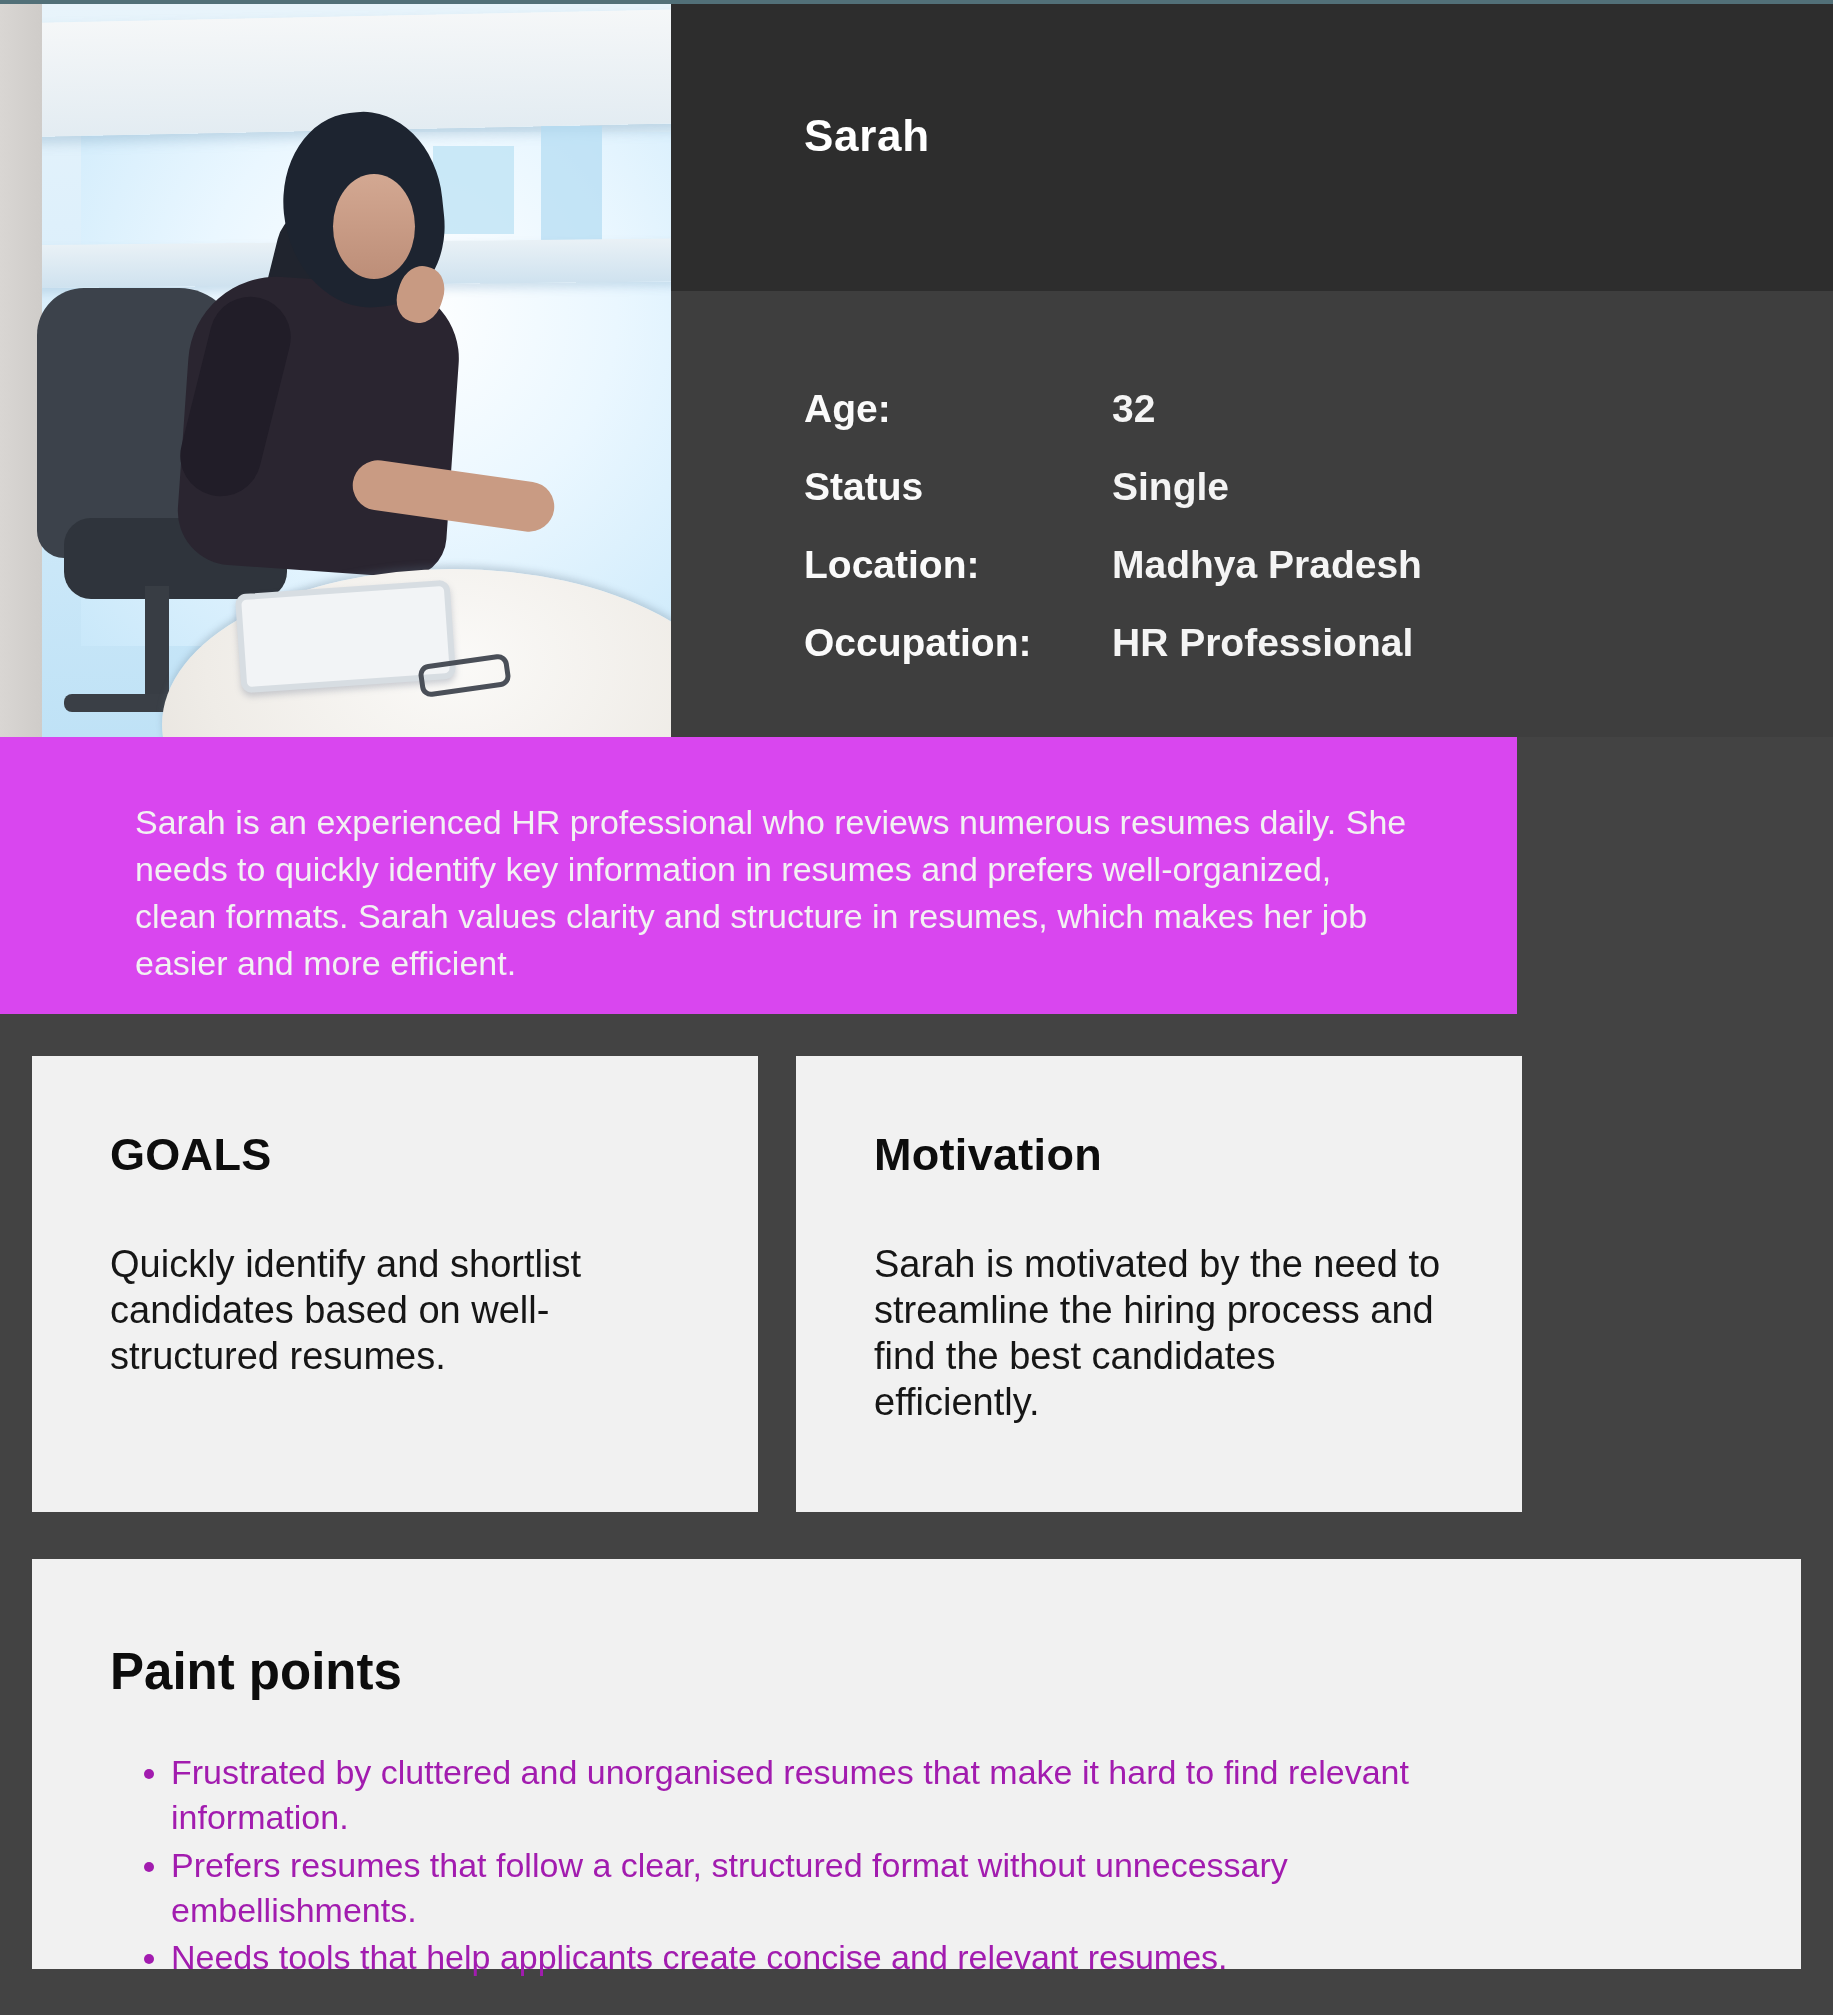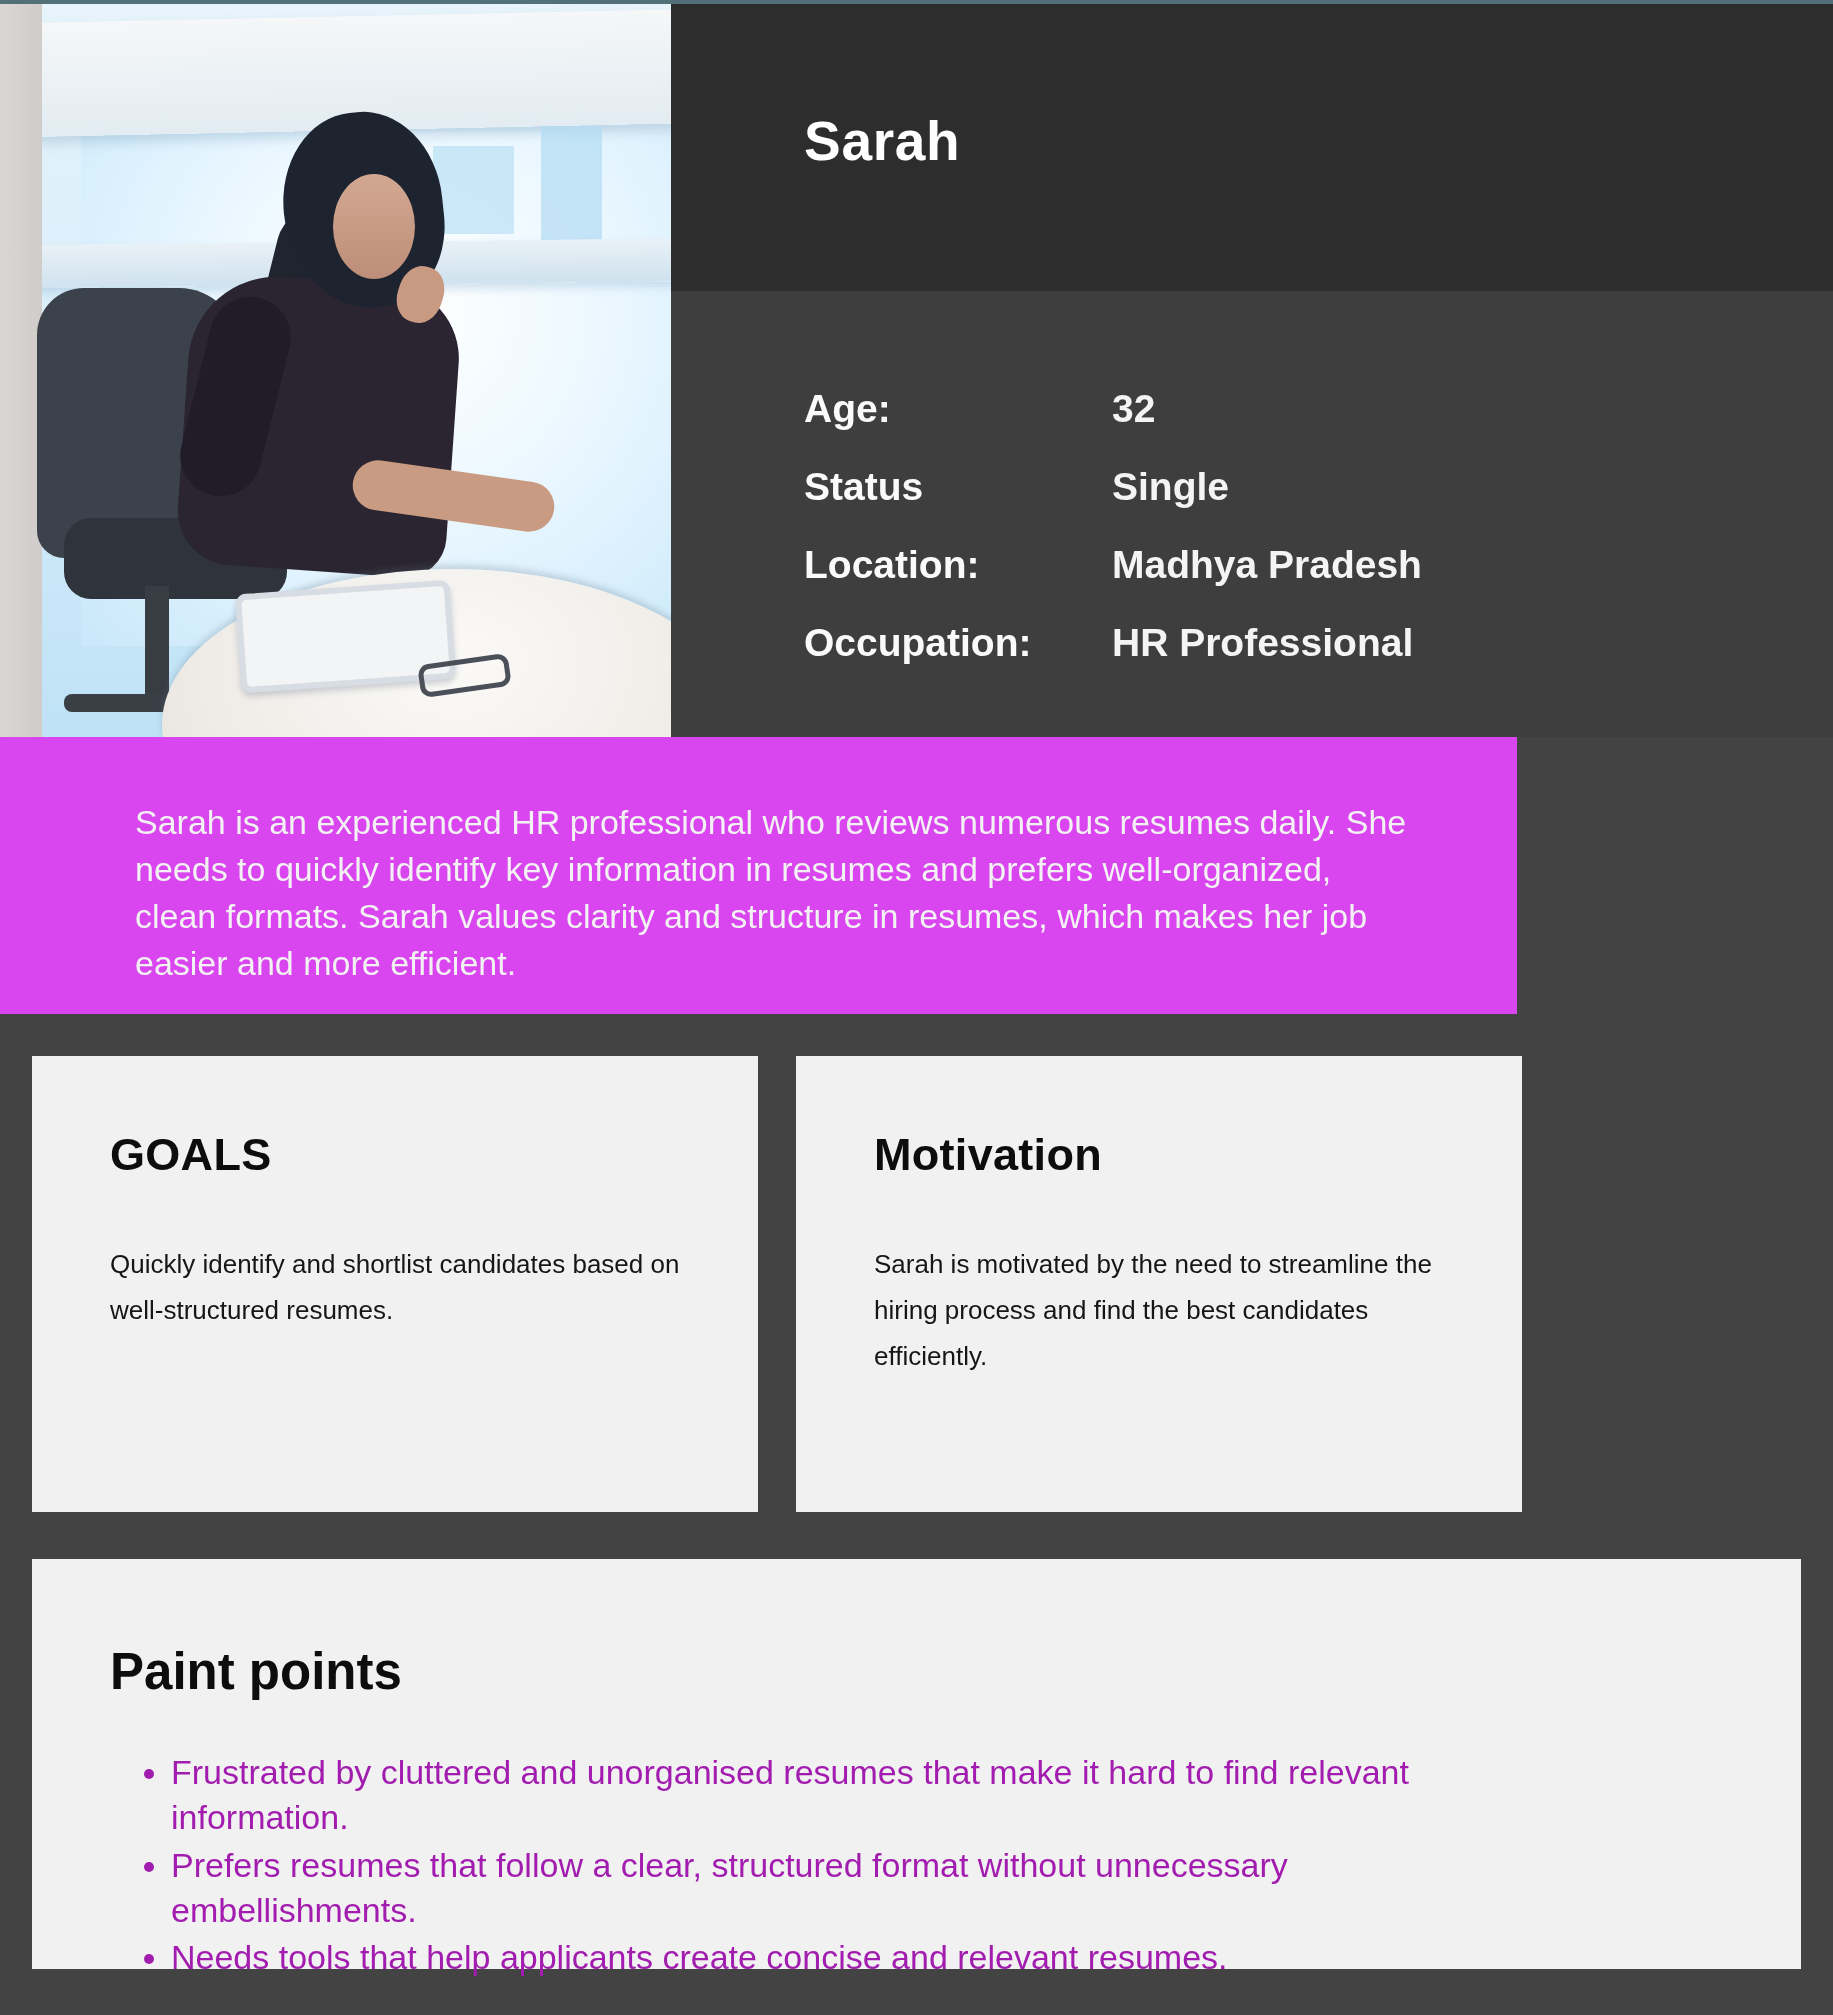--- a/index.html
+++ b/index.html
@@ -58,40 +58,40 @@
   .photo .tablet{position:absolute;left:238px;top:583px;width:203px;height:87px;
          background:#f2f4f6;border:6.8px solid #d7dde2;border-radius:10.8px;transform:rotate(-4deg);
          box-shadow:0 4px 6.8px rgba(120,130,150,.35);}
   .photo .glasses{position:absolute;left:419px;top:655px;width:81px;height:23px;
          border:5.4px solid #4a4f58;border-radius:10.8px;transform:rotate(-8deg);background:transparent;}
 
   .hero-right{flex:1;display:flex;flex-direction:column;min-width:0;}
   .hero-header{height:287px;background:#2d2d2d;flex:none;}
   .hero-header h1{
     margin:0;padding:110px 0 0 133px;
-    color:#ffffff;font-size:55px;font-weight:700;letter-spacing:0.7px;line-height:1;
+    color:#ffffff;font-size:44px;font-weight:700;letter-spacing:0.7px;line-height:1;
   }
   .hero-details{flex:1;background:#3e3e3e;padding:96px 41px 0 133px;box-sizing:border-box;}
   .detail-row{display:flex;margin-bottom:35px;line-height:43px;}
   .detail-label{width:308px;flex:none;color:#fafafa;font-size:39px;font-weight:700;}
   .detail-value{color:#f4f4f4;font-size:39px;font-weight:700;}
 
   
   .about{position:absolute;left:0;top:737px;width:1517px;height:277px;background:#d946ef;box-sizing:border-box;
          padding:62px 101px 0 135px;}
   .about p{margin:0;max-width:1596px;color:#f2f2f2;font-size:34px;line-height:47px;font-weight:400;}
 
   
   .content{position:absolute;left:0;top:1014px;width:1554px;box-sizing:border-box;padding:42px 32px 0 32px;}
   .card{background:#f1f1f1;box-sizing:border-box;}
   .card h2{margin:0;color:#0d0d0d;font-weight:800;}
   .two-col{display:flex;gap:38px;}
   .card-goals,.card-motivation{width:866px;height:456px;padding:76px 78px 0 78px;}
   .card-goals h2,.card-motivation h2{font-size:45px;line-height:1;margin-bottom:64px;letter-spacing:0.3px;}
-  .card-goals p,.card-motivation p{margin:0;max-width:730px;color:#161616;font-size:26px;line-height:46px;}
+  .card-goals p,.card-motivation p{margin:0;max-width:730px;color:#161616;font-size:38px;line-height:46px;}
   .card-pain{width:1769px;height:410px;margin-top:47px;padding:87px 68px 0 78px;}
   .card-pain h2{font-size:51px;line-height:1;margin-bottom:53px;}
   .card-pain ul{margin:0;padding:0 0 0 61px;max-width:1359px;}
   .card-pain li{color:#a21caf;font-size:34px;line-height:45px;margin-bottom:2.7px;}
 </style>
 </head>
 <body>
 
 <div class="page">
   <div class="top-strip"></div>

